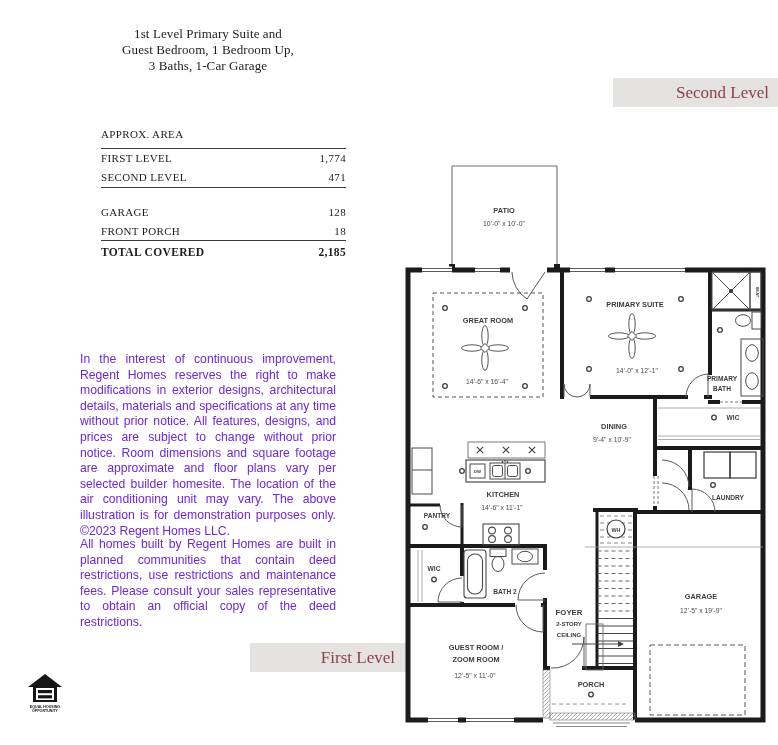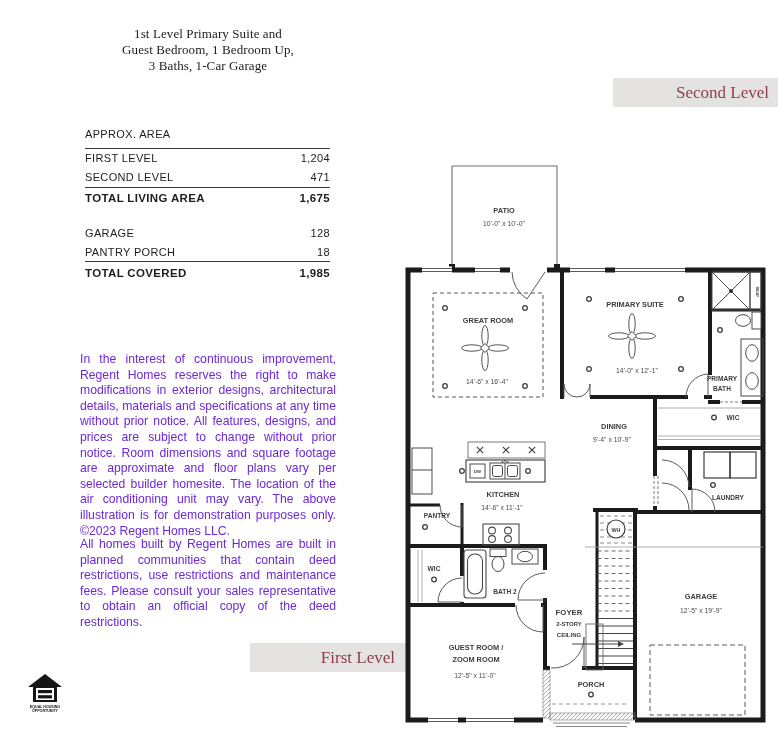--- a/index.html
+++ b/index.html
@@ -6,22 +6,22 @@
   body{width:778px;height:745px;background:#ffffff;position:relative;
        font-family:"Liberation Sans",sans-serif;overflow:hidden;}
   .title{position:absolute;left:58px;top:26px;width:300px;text-align:center;
          font-family:"Liberation Serif",serif;font-weight:400;font-size:13px;
          line-height:1.24;color:#1c1c1c;white-space:pre-line;letter-spacing:.1px;}
   .level-bar{position:absolute;height:29px;background:#e4e3e1;color:#8c3f4b;
              font-family:"Liberation Serif",serif;font-size:17px;line-height:29px;
              text-align:right;box-sizing:border-box;}
   #second-level{top:78px;right:0;width:165px;padding-right:9px;}
   #first-level{top:643px;left:250px;width:158px;padding-right:13px;}
-  .area{position:absolute;left:85px;top:124px;width:245px;color:#1d1d1d;
-        font-size:11px;letter-spacing:.35px;}
+  .area{position:absolute;left:101px;top:124px;width:245px;color:#1d1d1d;
+        font-size:11px;letter-spacing:.35px;font-family:Liberation Serif, serif;}
   .area .hdr{padding:4px 0 8px 0;}
   .area .rule{border-top:1.2px solid #3a3a3a;height:0;}
   .area .row{display:flex;justify-content:space-between;padding:3.4px 0;}
   .area .row.bold{font-weight:700;font-size:11.5px;padding:4.5px 0;}
   .area .gap{height:15px;}
   .para{position:absolute;left:80px;width:256px;font-size:12.2px;line-height:15.6px;
         text-align:justify;color:#6d28d9;}
   #para1{top:352px;}
   #para2{top:537px;}
   .eho{position:absolute;left:27px;top:674px;}
@@ -40,44 +40,40 @@
 Guest Bedroom, 1 Bedroom Up,
 3 Baths, 1-Car Garage</div>
 
 <div id="second-level" class="level-bar">Second Level</div>
 
 <div class="area">
   <div class="hdr">APPROX. AREA</div>
   <div class="rule"></div>
   <div class="row">
     <span>FIRST LEVEL</span>
-    <span>1,204</span>
+    <span>1,774</span>
   </div>
   <div class="row">
     <span>SECOND LEVEL</span>
     <span>471</span>
   </div>
   <div class="rule"></div>
-  <div class="row bold">
-    <span>TOTAL LIVING AREA</span>
-    <span>1,675</span>
-  </div>
   <div class="gap"></div>
   <div class="row">
     <span>GARAGE</span>
     <span>128</span>
   </div>
   <div class="row">
-    <span>PANTRY  PORCH</span>
+    <span>FRONT  PORCH</span>
     <span>18</span>
   </div>
   <div class="rule"></div>
   <div class="row bold">
     <span>TOTAL COVERED</span>
-    <span>1,985</span>
+    <span>2,185</span>
   </div>
 </div>
 
 <div id="para1" class="para">In the interest of continuous improvement, Regent Homes reserves the right to make modifications in exterior designs, architectural details, materials and specifications at any time without prior notice. All features, designs, and prices are subject to change without prior notice. Room dimensions and square footage are approximate and floor plans vary per selected builder homesite.  The location of the air conditioning unit may vary. The above illustration is for demonstration purposes only. ©2023 Regent Homes LLC.</div>
 <div id="para2" class="para">All homes built by Regent Homes are built in planned communities that contain deed restrictions, use restrictions and maintenance fees. Please consult your sales representative to obtain an official copy of the deed restrictions.</div>
 
 <div class="eho">
   <svg width="36" height="44" viewBox="0 0 36 44">
     <polygon points="18,0 35,13 30,13 30,28 6,28 6,13 1,13" fill="#161616"></polygon>
     <rect x="9" y="14" width="18" height="12" fill="#ffffff"></rect>

